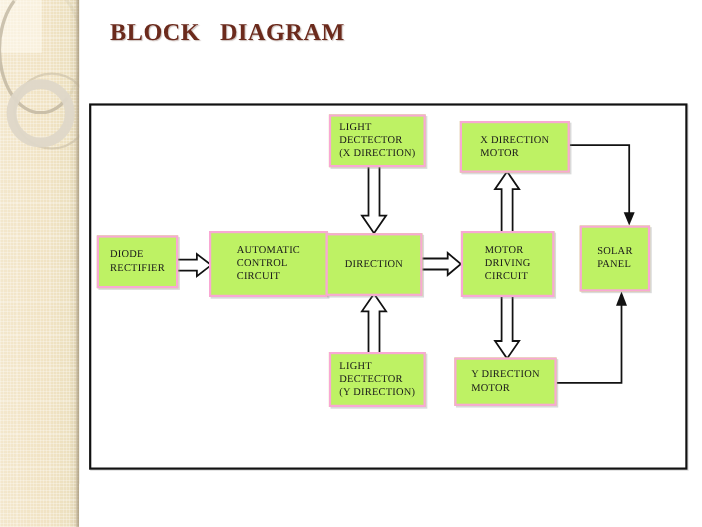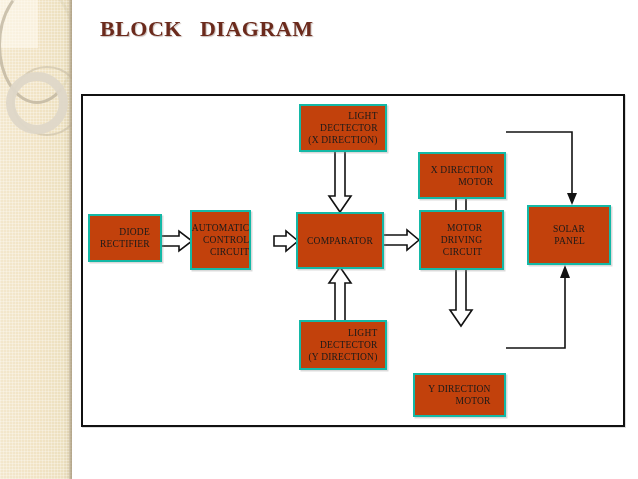--- a/index.html
+++ b/index.html
@@ -101,46 +101,46 @@
     height: 333px;
     border: 2px solid #111111;
     background: #ffffff;
     box-sizing: border-box;
     box-shadow: 1px 1px 0 rgba(120,120,120,0.25);
   }
 
   
   .block {
     position: absolute;
-    border: 2px solid #14b8a6;
-    background: #c2410c;
+    border: 2px solid #f9a8d4;
+    background: #bef264;
     box-sizing: border-box;
     display: flex;
     align-items: center;
     justify-content: center;
-    text-align: right;
+    text-align: left;
     font-size: 9.5px;
     line-height: 12px;
     color: #1a1a1a;
     letter-spacing: 0.2px;
     box-shadow: 1.5px 1.5px 0 rgba(150,150,150,0.35);
     font-family: "Liberation Serif", "DejaVu Serif", serif;
   }
   .block span { display: block; white-space: pre-line; padding: 0 2px; }
 
   
   #blk-diode            { left: 88px;  top: 214px; width: 74px;  height: 48px; }
-  #blk-auto-control     { left: 190px; top: 210px; width: 61px;  height: 60px; }
+  #blk-auto-control     { left: 190px; top: 210px; width: 108px;  height: 60px; }
   #blk-comparator       { left: 296px; top: 212px; width: 88px;  height: 57px; }
   #blk-motor-driving    { left: 419px; top: 210px; width: 85px;  height: 60px; }
-  #blk-solar-panel      { left: 527px; top: 205px; width: 84px;  height: 60px; }
+  #blk-solar-panel      { left: 527px; top: 205px; width: 64px;  height: 60px; }
   #blk-light-x          { left: 299px; top: 104px; width: 88px;  height: 48px; }
-  #blk-motor-x          { left: 418px; top: 110px; width: 88px;  height: 47px; margin-top: 42px; }
+  #blk-motor-x          { left: 418px; top: 110px; width: 100px;  height: 47px; }
   #blk-light-y          { left: 299px; top: 320px; width: 88px;  height: 50px; }
-  #blk-motor-y          { left: 413px; top: 325px; width: 93px;  height: 44px; margin-top: 48px; }
+  #blk-motor-y          { left: 413px; top: 325px; width: 93px;  height: 44px; }
 
   
   .arrow-svg { position: absolute; overflow: visible; }
   .hollow {
     fill: #ffffff;
     stroke: #121212;
     stroke-width: 1.6;
     stroke-linejoin: miter;
   }
   .thinline {
@@ -221,21 +221,21 @@
 RECTIFIER</span>
   </div>
 
   <div class="block" id="blk-auto-control">
     <span>AUTOMATIC
 CONTROL
 CIRCUIT</span>
   </div>
 
   <div class="block" id="blk-comparator">
-    <span>COMPARATOR</span>
+    <span>DIRECTION</span>
   </div>
 
   <div class="block" id="blk-motor-driving">
     <span>MOTOR
 DRIVING
 CIRCUIT</span>
   </div>
 
   <div class="block" id="blk-solar-panel">
     <span>SOLAR

